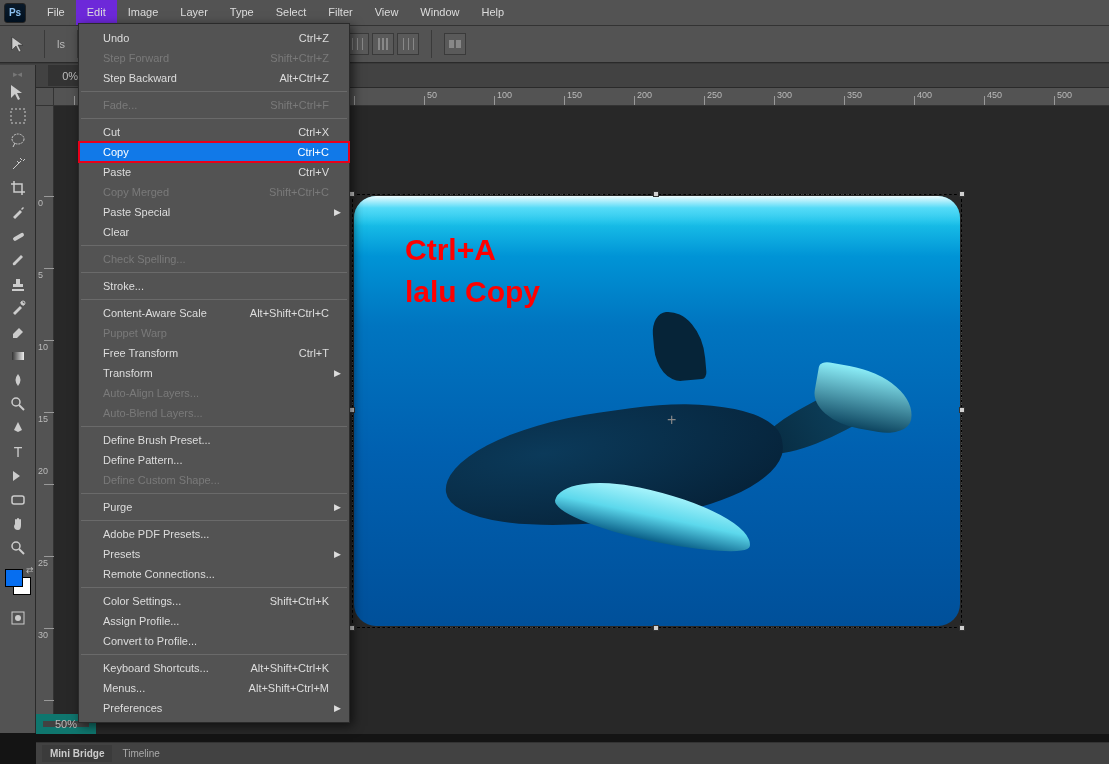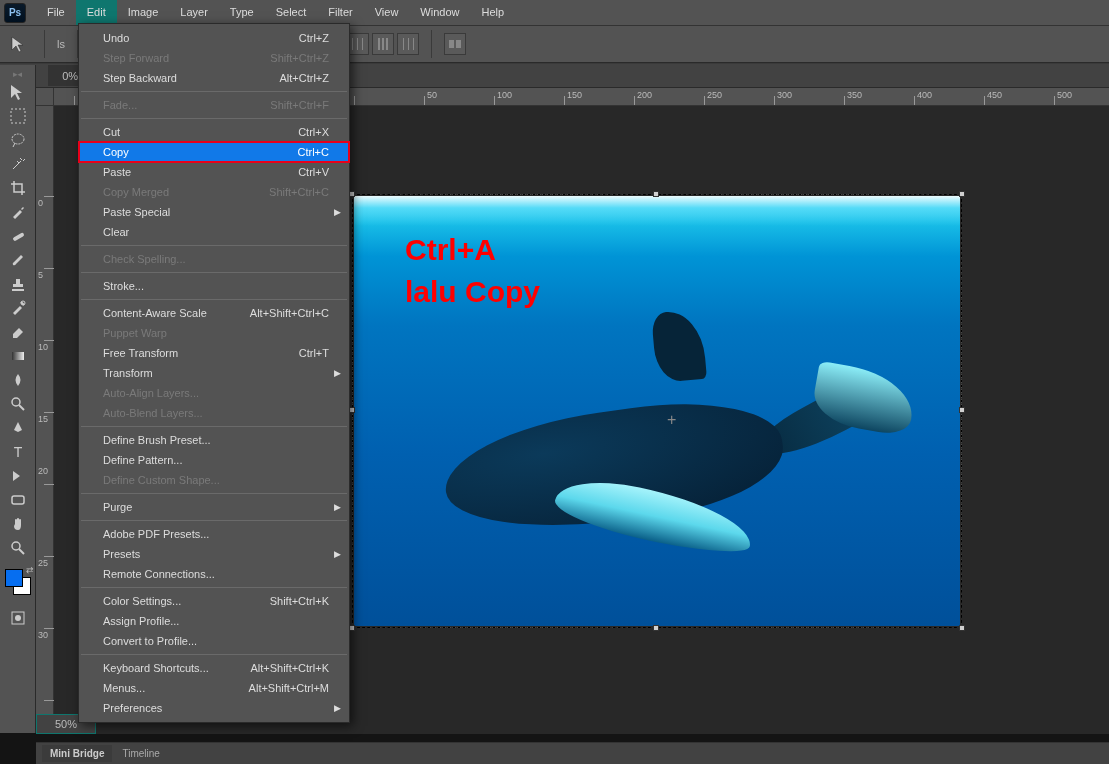--- a/index.html
+++ b/index.html
@@ -2,21 +2,21 @@
 <html><head>
 <meta charset="utf-8">
 <style>
 * { margin: 0; padding: 0; box-sizing: border-box; font-family: Tahoma, Arial, sans-serif; }
 body { background: #141414; width: 1109px; height: 764px; overflow: hidden; position: relative; color: #ddd; font-size: 11px; }
 
 .menubar { height: 25px; background: #535353; display: flex; align-items: center; padding-left: 4px; }
 .ps-logo { width: 22px; height: 20px; background: linear-gradient(#0a1a2a,#001020); color:#8cc0f0; border:1px solid #222; display:flex; align-items:center; justify-content:center; font-size:10px; font-weight:bold; border-radius:3px; margin-right:10px; }
 .ps-logo span{ font-family: Arial; }
 .menubar .mitem { padding: 4px 11px; color: #ddd; cursor: default; line-height: 17px;}
-.menubar .mitem.active { background: #0f766e; }
+.menubar .mitem.active { background: #6d28d9; }
 
 .optionsbar { height: 38px; background: #535353; border-top: 1px solid #333; border-bottom: 1px solid #2a2a2a; display:flex; align-items:center; padding-left:6px; gap:8px;}
 .optionsbar .tool-ind { width:26px; height:26px; display:flex; align-items:center; justify-content:center;}
 .optionsbar .divider { width:1px; height:28px; background:#3a3a3a; margin: 0 4px;}
 .optionsbar .opt-btn { width:22px; height:22px; background:#5a5a5a; border:1px solid #3a3a3a; display:flex; align-items:center; justify-content:center;}
 .optgroup{display:flex; gap:3px;}
 
 .tabbar { height: 25px; background: #424242; display:flex; align-items:center; border-top:1px solid #3a3a3a; border-bottom:1px solid #2a2a2a;}
 .tabbar .tab { padding: 5px 14px 4px 14px; color:#bdbdbd; font-size:11px; display:flex; align-items:center; gap:8px;}
 .tabbar .tab.active { background:#333; }
@@ -33,35 +33,35 @@
 .canvas-area{ position:absolute; left:36px; top:88px; right:0; bottom:30px; background:#282828;}
 .ruler-h{ position:absolute; top:0; left:18px; right:0; height:18px; background:#535353; border-bottom:1px solid #333; display:flex; overflow:hidden;}
 .ruler-h .tick{ position:absolute; top:2px; font-size:9px; color:#bbb;}
 .ruler-h .tline{ position:absolute; top:8px; width:1px; height:10px; background:#999;}
 .ruler-v{ position:absolute; left:0; top:18px; bottom:0; width:18px; background:#535353; border-right:1px solid #333;}
 .ruler-v .tick{ position:absolute; left:2px; font-size:9px; color:#bbb; }
 .ruler-v .tline{ position:absolute; left:8px; width:10px; height:1px; background:#999;}
 .ruler-corner{position:absolute; left:0; top:0; width:18px; height:18px; background:#535353; border-right:1px solid #333; border-bottom:1px solid #333;}
 
 .image-wrap{ position:absolute; left:318px; top:108px; width:606px; height:430px;}
-.whale-img{ width:100%; height:100%; background: linear-gradient(180deg, #3dd3f0 0%, #19bfe8 6%, #0094d6 14%, #0075c0 30%, #0060b0 60%, #00509a 100%); position:relative; overflow:hidden;}
+.whale-img{ width:100%; height:100%; background: linear-gradient(180deg, #3dd3f0 0%, #19bfe8 6%, #0094d6 14%, #0075c0 30%, #0060b0 60%, #00509a 100%); position:relative; overflow:hidden;border-radius:22px;}
 .water-surface{position:absolute; top:0; left:0; right:0; height:30px; background: linear-gradient(180deg, rgba(255,255,255,0.9), rgba(110,230,255,0.6) 40%, rgba(0,170,220,0) );}
 .whale-body{position:absolute; left:30px; top:155px; width:540px; height:200px;}
 .wb1{position:absolute; left:60px; top:60px; width:340px; height:110px; background:radial-gradient(ellipse at 30% 30%, #0b3a5a, #051e33); border-radius:50% 45% 40% 55% / 55% 50% 50% 50%; transform:rotate(-8deg);}
 .wfin{position:absolute; left:270px; top:-40px; width:50px; height:70px; background:#062438; border-radius:30% 70% 10% 50%; transform:rotate(-5deg);}
 .wtail{position:absolute; right:10px; top:8px; width:160px; height:140px;}
 .wt1{position:absolute; left:0; top:40px; width:140px; height:40px; background:linear-gradient(90deg,#072a40,#0f4a68); border-radius:40% 50% 10% 60%; transform:rotate(-28deg);}
 .wt2{position:absolute; right:0; top:10px; width:100px; height:60px; background:linear-gradient(180deg,#8ceef8,#0d4560); border-radius:10% 70% 30% 50%; transform:rotate(10deg);}
 .wflipper{position:absolute; left:170px; top:140px; width:200px; height:50px; background:linear-gradient(180deg,#a6f3fb,#5cd8ec,#0a5f88); border-radius:40% 60% 50% 50% / 60% 70% 30% 40%; transform:rotate(12deg);}
 .overlay-text{ position:absolute; left:51px; top:33px; color:red; font-weight:bold; font-size:30px; font-family: Arial; line-height:42px;}
 .selection{ position:absolute; left:316px; top:106px; width:610px; height:434px; border:1px dashed #fff; outline:1px dashed #000; outline-offset:-1px; pointer-events:none;}
 .thandle{ position:absolute; width:6px; height:6px; background:#d0d0d0; border:1px solid #333;}
 .crosshair{position:absolute; left:313px; top:215px; color:#888; font-size:16px; font-weight:100;}
 
-.statusbar{ position:absolute; left:36px; bottom:30px; width:60px; height:20px; background:#424242; color:#bbb; font-size:11px; display:flex; align-items:center; justify-content:center; border:1px solid #0f766e;}
+.statusbar{ position:absolute; left:36px; bottom:30px; width:60px; height:20px; background:#424242; color:#bbb; font-size:11px; display:flex; align-items:center; justify-content:center; border:7px solid #0f766e;}
 .footer-tabs{ position:absolute; left:36px; bottom:0; right:0; height:22px; background:#424242; display:flex; align-items:center; gap:2px; padding-left:6px; border-top:1px solid #333;}
 .footer-tabs .ftab{ font-size:10px; font-weight:bold; color:#ccc; padding:3px 8px; background:#3b3b3b;}
 .footer-tabs .ftab2{ font-size:10px; color:#aaa; padding:3px 8px;}
 
 
 .dropdown{ position:absolute; left:78px; top:23px; width:272px; background:#535353; border:1px solid #2a2a2a; box-shadow: 3px 3px 10px rgba(0,0,0,0.6); z-index:100; padding:4px 0;}
 .dropdown .row{ height:20px; display:flex; align-items:center; padding: 0 24px 0 24px; color:#ddd; position:relative;text-align:right;}
 .dropdown .row.disabled{ color:#7a7a7a;}
 .dropdown .row.highlight{ background:#1179e8; color:#fff; outline:2px solid #e8001a; outline-offset:-1px;}
 .dropdown .sep{ height:1px; background:#6a6a6a; margin:3px 2px;}

